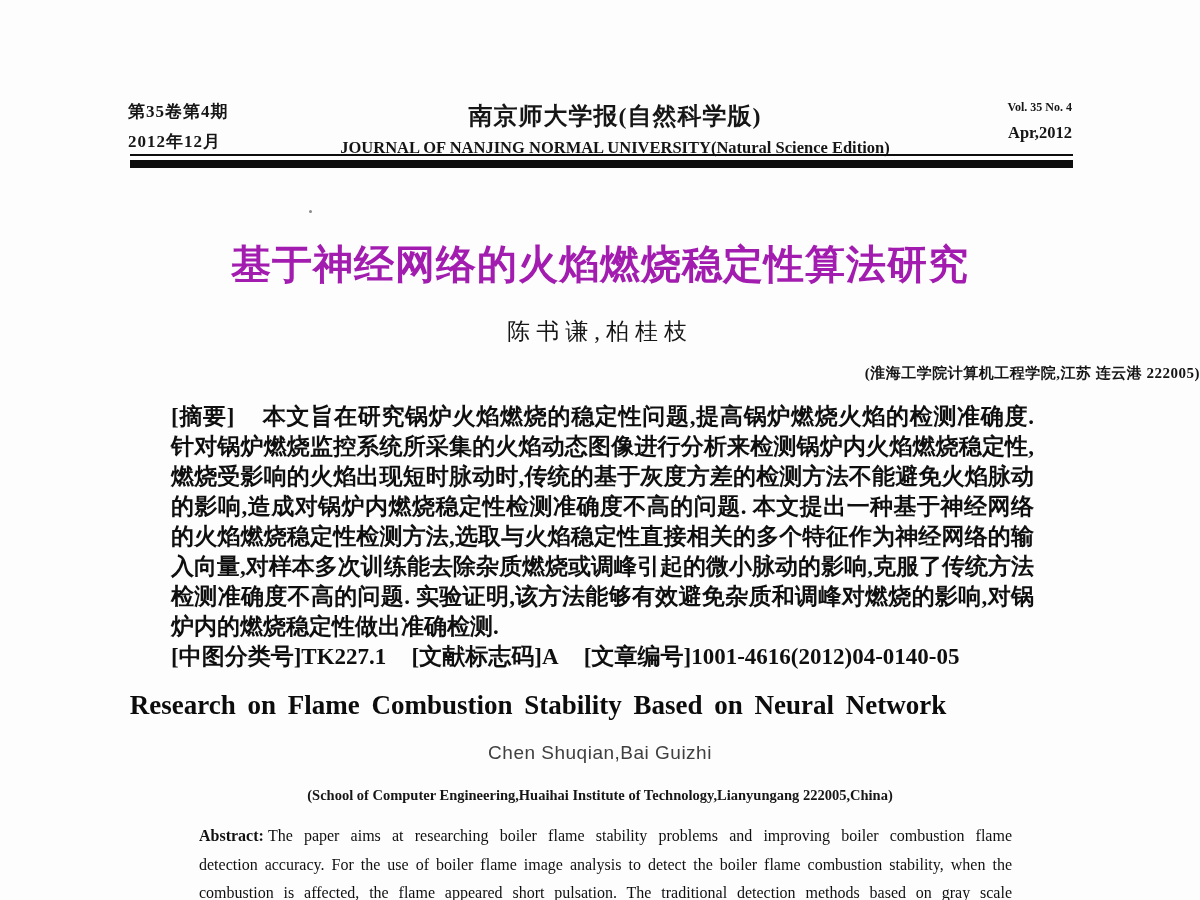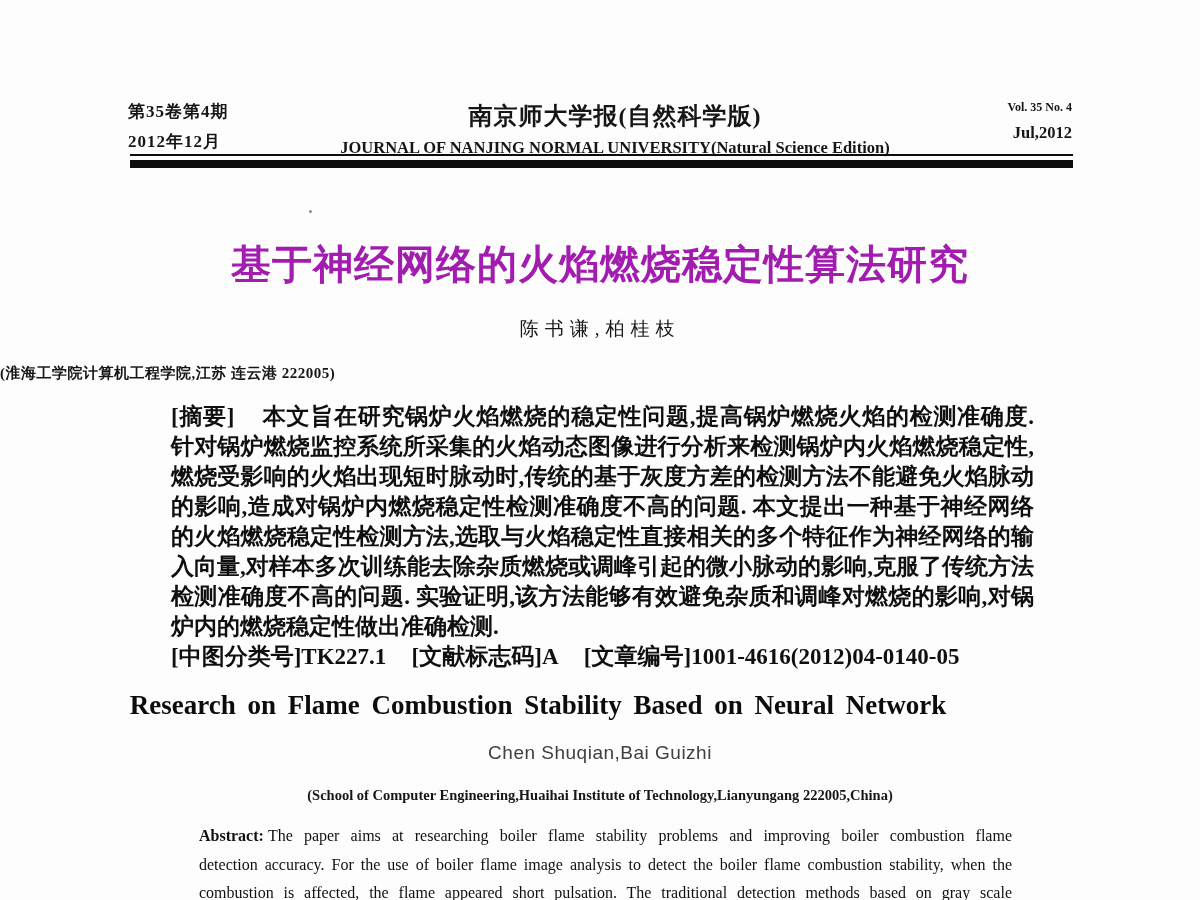--- a/index.html
+++ b/index.html
@@ -29,25 +29,25 @@
   .speck { position:absolute; left:309px; top:210px; width:3px; height:3px; background:#8a8a8a; border-radius:50%; }
 
   
   .title-zh {
     position:absolute; left:0; top:237px; width:1200px; margin:0;
     text-align:center; font-size:40px; font-weight:800; letter-spacing:1px;
     color:#a21caf;
   }
   .authors-zh {
     position:absolute; left:0; top:316px; width:1200px;
-    text-align:center; font-size:19px; font-weight:500; letter-spacing:6px;
+    text-align:center; font-size:23px; font-weight:500; letter-spacing:6px;
   }
   .affil-zh {
     position:absolute; left:0; top:364px; width:1200px;
-    text-align:left; font-size:15px; font-weight:700; letter-spacing:0.5px;
+    text-align:right; font-size:15px; font-weight:700; letter-spacing:0.5px;
   }
 
   
   .zh-block {
     position:absolute; left:171px; top:402px; width:863px;
     font-size:23px; font-weight:700; line-height:30px; color:#0f0f0f;
   }
   .zh-block p { margin:0; }
   .zh-abs { text-align:justify; text-align-last:left; }
   .zh-abs .lbl { margin-right:1.2em; }
@@ -89,21 +89,21 @@
     <div class="mh-left">
       <div class="l1">第35卷第4期</div>
       <div class="l2">2012年12月</div>
     </div>
     <div class="mh-center">
       <div class="l1">南京师大学报(自然科学版)</div>
       <div class="l2">JOURNAL OF NANJING NORMAL UNIVERSITY(Natural Science Edition)</div>
     </div>
     <div class="mh-right">
       <div class="l1">Vol. 35 No. 4</div>
-      <div class="l2">Jul,2012</div>
+      <div class="l2">Apr,2012</div>
     </div>
   </header>
 
   <div class="rule-thin"></div>
   <div class="rule-thick"></div>
   <div class="speck"></div>
 
   <h1 class="title-zh">基于神经网络的火焰燃烧稳定性算法研究</h1>
   <div class="authors-zh">陈书谦,柏桂枝</div>
   <div class="affil-zh">(淮海工学院计算机工程学院,江苏 连云港 222005)</div>

